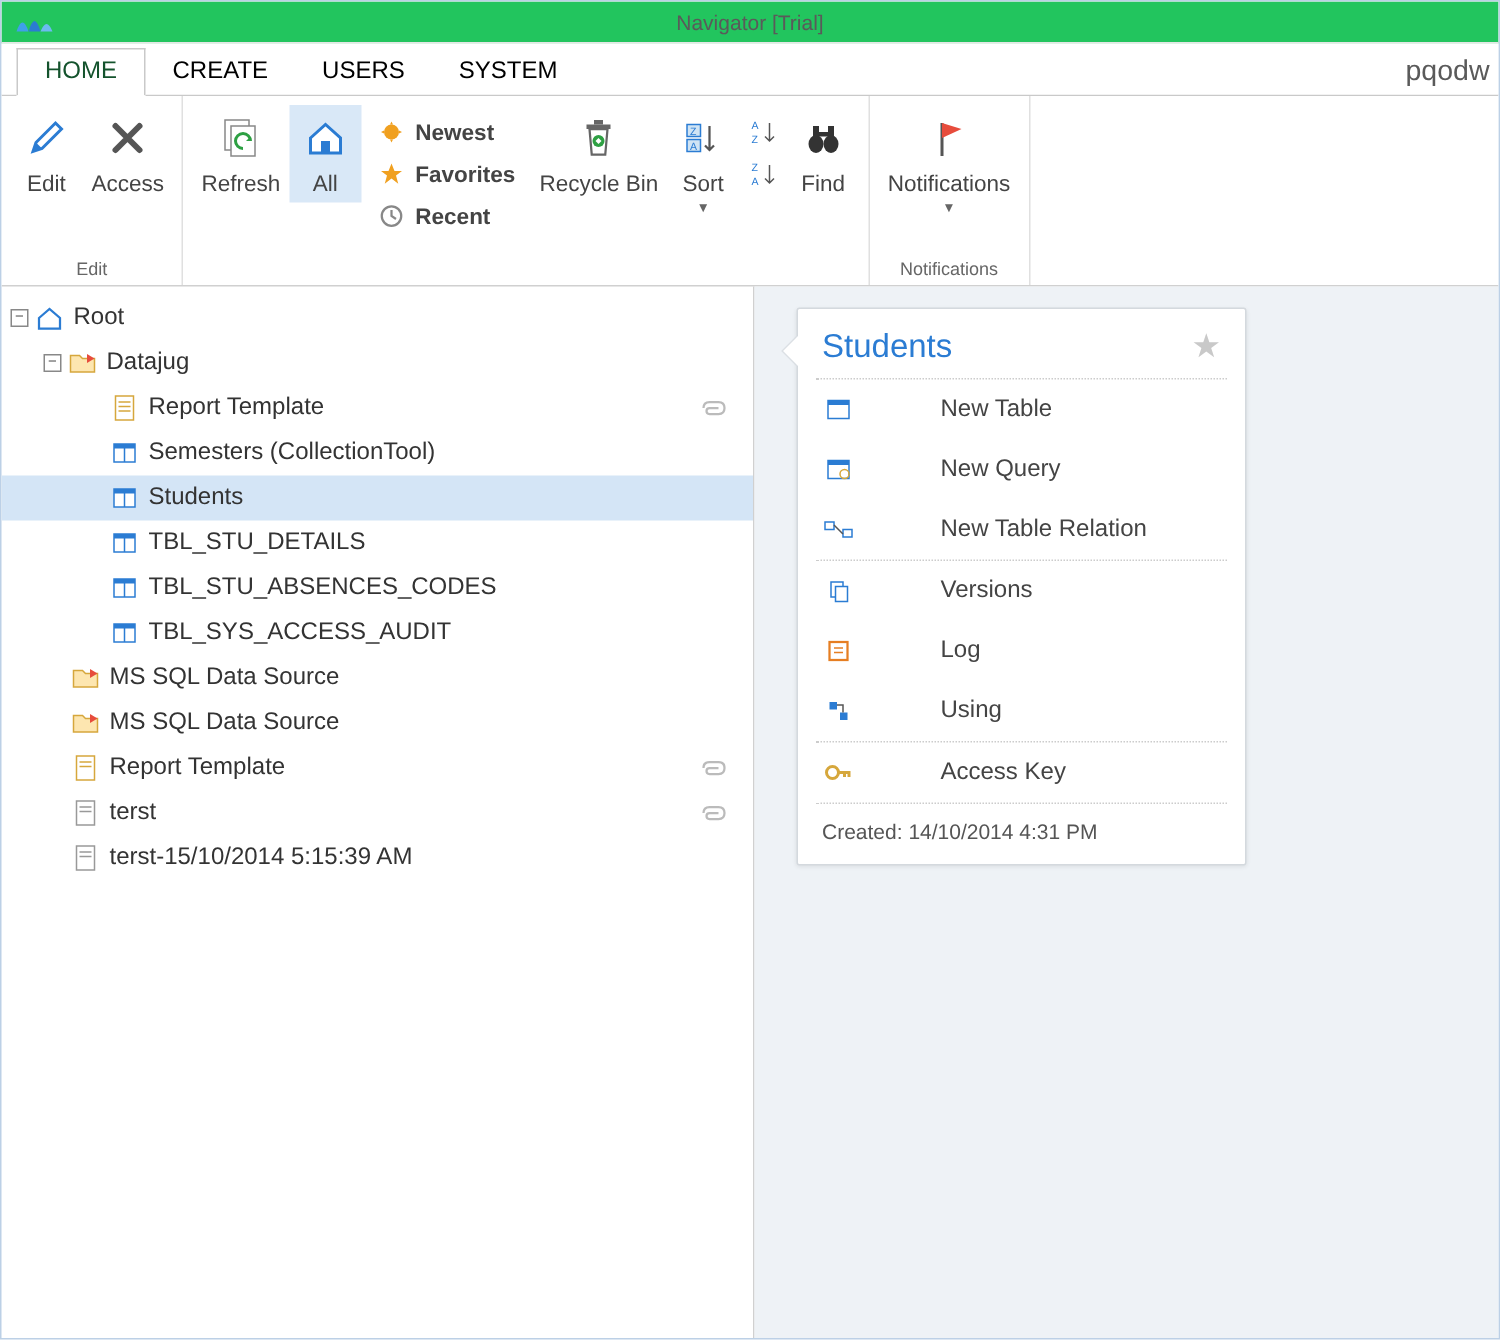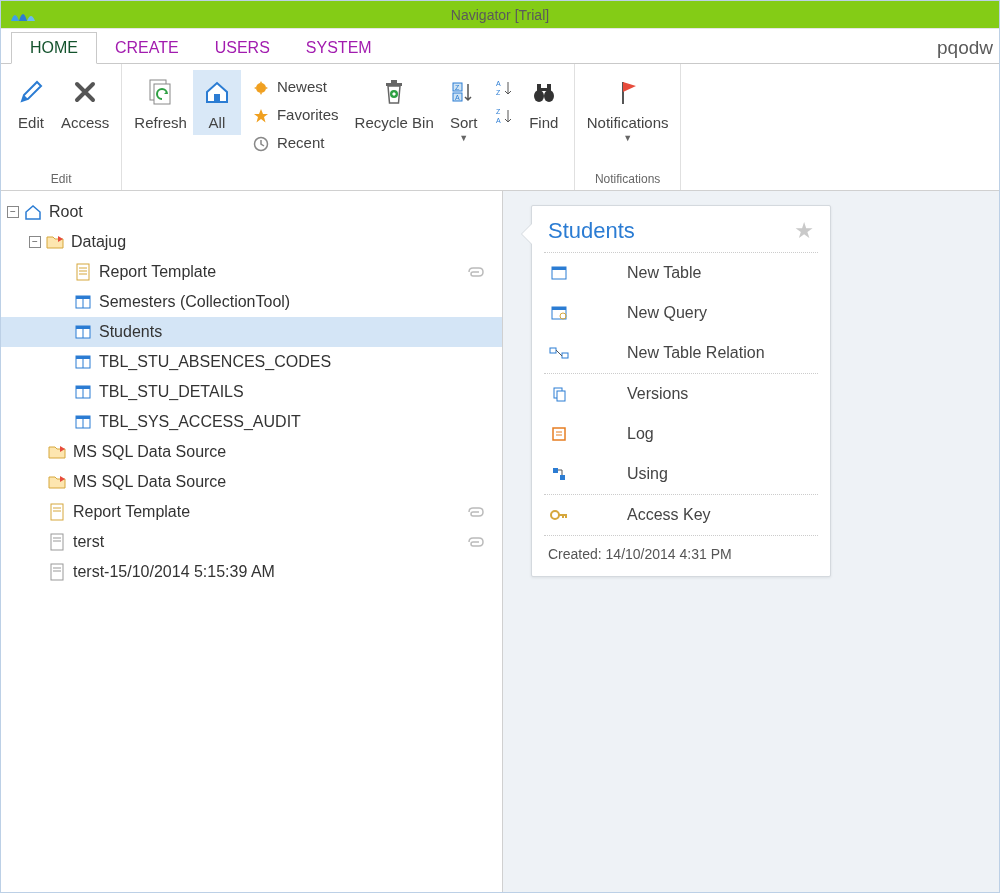--- a/index.html
+++ b/index.html
@@ -1,35 +1,35 @@
 <!DOCTYPE html>
 <html><head>
 <meta charset="utf-8">
 <style>
 * { box-sizing: border-box; margin: 0; padding: 0; }
 body { font-family: "Segoe UI", Tahoma, sans-serif; font-size: 14px; color: #444; background: #fff; width: 1000px; height: 893px; overflow: hidden; border: 1px solid #bcd0e6; }
-.titlebar { height: 28px; background: #84cc16; border-bottom: 1px solid #e5e5e5; display: flex; align-items: center; position: relative; }
+.titlebar { height: 28px; background: #22c55e; border-bottom: 1px solid #e5e5e5; display: flex; align-items: center; position: relative; }
 .app-logo { margin-left: 8px; display: flex; }
 .app-logo svg { width: 28px; height: 16px; }
 .titlebar-title { position: absolute; left: 50%; transform: translateX(-50%); font-size: 14px; color: #5a5a5a; }
 .tabs-row { height: 34px; background: #fff; display: flex; align-items: flex-end; padding-left: 10px; position: relative; }
-.tab { padding: 6px 18px; font-size: 16px; color: #a21caf; cursor: pointer; }
+.tab { padding: 6px 18px; font-size: 16px; color: #000000; cursor: pointer; }
 .tab.active { color: #14532d; border: 1px solid #c9c9c9; border-bottom: 1px solid #fff; background: #fff; margin-bottom: -1px; }
 .username { position: absolute; right: 6px; top: 8px; font-size: 19px; color: #5a5a5a; }
 .ribbon { height: 128px; border-top: 1px solid #c9c9c9; border-bottom: 1px solid #d0d0d0; display: flex; background: #fff; }
 .ribbon-group { border-right: 1px solid #e0e0e0; display: flex; flex-direction: column; }
 .ribbon-group-body { display: flex; align-items: flex-start; padding: 6px 6px 0 6px; flex: 1; }
 .ribbon-group-label { text-align: center; font-size: 12px; color: #666; padding: 2px 0 4px; }
 .rbtn { display: flex; flex-direction: column; align-items: center; justify-content: flex-start; padding: 4px 6px; cursor: pointer; min-width: 48px; }
 .rbtn .ricon { height: 36px; display: flex; align-items: center; justify-content: center; margin-bottom: 4px; }
 .rbtn .rlabel { font-size: 15px; color: #444; text-align: center; white-space: nowrap; }
 .rbtn.active { background: #d9e8f7; }
 .rbtn.wide { min-width: 64px; align-items: center; }
 .filter-list { display: flex; flex-direction: column; padding: 4px 8px; }
-.filter-item { display: flex; align-items: flex-start; padding: 4px 2px; cursor: pointer; }
+.filter-item { display: flex; align-items: center; padding: 4px 2px; cursor: pointer; font-weight: bold; }
 .filter-item .ficon { width: 20px; height: 20px; display: flex; align-items: center; justify-content: center; margin-right: 6px; }
 .filter-item .flabel { font-size: 15px; color: #444; }
 .sort-col { display: flex; flex-direction: column; justify-content: flex-start; padding: 6px 4px; gap: 4px; }
 .sort-mini { width: 24px; height: 24px; cursor: pointer; display:flex; align-items:center; justify-content:center;}
 .dd-arrow { font-size: 9px; color: #666; margin-top: 2px; }
 .content { display: flex; height: calc(893px - 28px - 34px - 128px); }
 .tree-pane { width: 502px; border-right: 1px solid #d0d0d0; padding-top: 6px; overflow: hidden; }
 .detail-pane { flex: 1; background: #eef2f6; padding: 14px 28px; position: relative; }
 .tree-row { display: flex; align-items: center; height: 30px; font-size: 16px; color: #333; cursor: pointer; position: relative; }
 .tree-row.selected { background: #d4e5f6; }
@@ -285,32 +285,32 @@
     </div>
     <div class="tree-row">
       <span class="tree-spacer" style="width:72px"></span>
       <span class="tree-icon">
           <svg width="16" height="14" viewBox="0 0 16 14">
             <rect x="1" y="1" width="14" height="12" fill="#fff" stroke="#2b7cd3"></rect>
             <rect x="1" y="1" width="14" height="3" fill="#2b7cd3"></rect>
             <line x1="8" y1="1" x2="8" y2="13" stroke="#2b7cd3"></line>
           </svg>
         </span>
-      <span>TBL_STU_ABSENCES_CODES</span>
+      <span>TBL_STU_DETAILS</span>
     </div>
     <div class="tree-row">
       <span class="tree-spacer" style="width:72px"></span>
       <span class="tree-icon">
           <svg width="16" height="14" viewBox="0 0 16 14">
             <rect x="1" y="1" width="14" height="12" fill="#fff" stroke="#2b7cd3"></rect>
             <rect x="1" y="1" width="14" height="3" fill="#2b7cd3"></rect>
             <line x1="8" y1="1" x2="8" y2="13" stroke="#2b7cd3"></line>
           </svg>
         </span>
-      <span>TBL_STU_DETAILS</span>
+      <span>TBL_STU_ABSENCES_CODES</span>
     </div>
     <div class="tree-row">
       <span class="tree-spacer" style="width:72px"></span>
       <span class="tree-icon">
           <svg width="16" height="14" viewBox="0 0 16 14">
             <rect x="1" y="1" width="14" height="12" fill="#fff" stroke="#2b7cd3"></rect>
             <rect x="1" y="1" width="14" height="3" fill="#2b7cd3"></rect>
             <line x1="8" y1="1" x2="8" y2="13" stroke="#2b7cd3"></line>
           </svg>
         </span>

